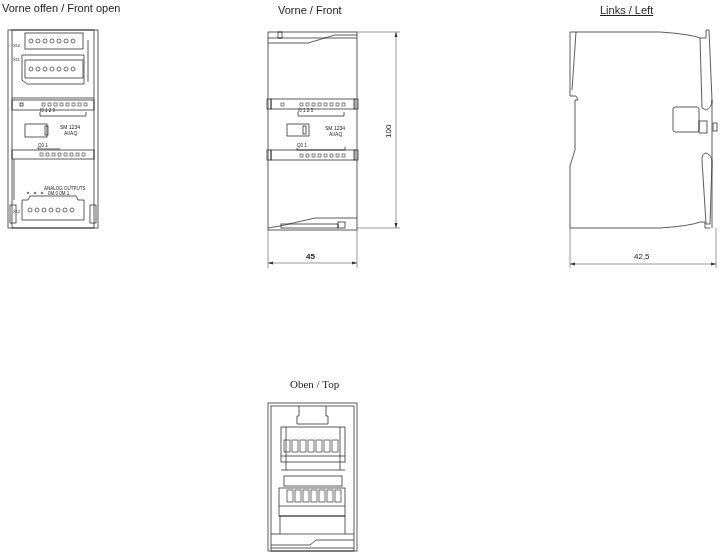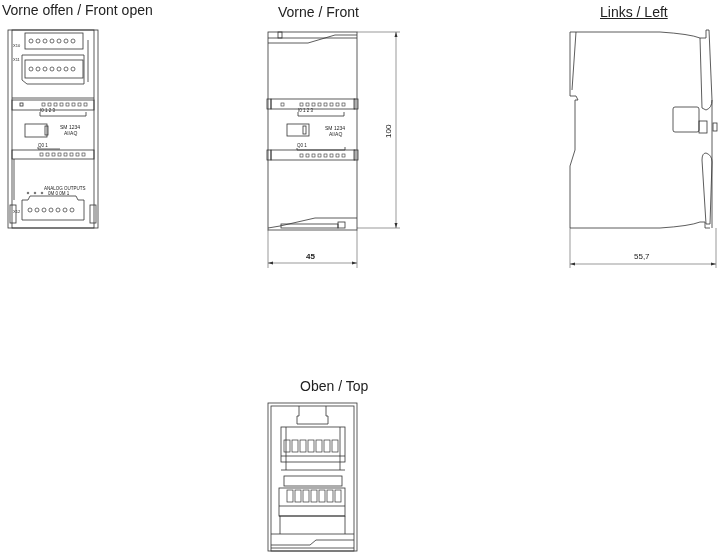--- a/index.html
+++ b/index.html
@@ -1,29 +1,29 @@
 <!DOCTYPE html>
 <html><head>
 <meta charset="utf-8">
 <style>
   html, body { margin: 0; padding: 0; background: #ffffff; }
   body { width: 720px; height: 552px; position: relative; overflow: hidden;
          font-family: "Liberation Sans", sans-serif; color: #222; }
-  .view-title { position: absolute; font-size: 14px; color: #222; white-space: nowrap; }
+  .view-title { position: absolute; font-size: 11px; color: #222; white-space: nowrap; }
   svg { position: absolute; left: 0; top: 0; }
   .dim { position: absolute; font-size: 8px; color: #222; }
   .dim.v { transform: rotate(-90deg); transform-origin: left top; }
 </style>
 </head>
 <body>
 
 <div class="view-title" style="left:2px; top:2px;">Vorne offen / Front open</div>
 <div class="view-title" style="left:278px; top:4px;">Vorne / Front</div>
 <div class="view-title" style="left:600px; top:4px;text-decoration:underline;">Links / Left</div>
-<div class="view-title" style="left:300px; top:378px;">Oben / Top</div>
+<div class="view-title" style="left:290px; top:378px;font-family:Liberation Serif, serif;">Oben / Top</div>
 
 <svg width="720" height="552" viewBox="0 0 720 552" fill="none" stroke="#333" stroke-width="0.8">
 
   <g>
     <rect x="8" y="30" width="90" height="198"></rect>
     <rect x="12" y="30" width="82" height="198"></rect>
 
     <rect x="25" y="33" width="58" height="16"></rect>
     <g stroke-width="0.7">
       <circle cx="31" cy="41" r="2"></circle>
@@ -220,13 +220,13 @@
 <div class="dim" style="left:297px; top:143px; font-size:4.5px;">Q0 1</div>
 <div class="dim" style="left:38px; top:143px; font-size:4.5px;">Q0 1</div>
 <div class="dim" style="left:44px; top:186px; font-size:4.5px;">ANALOG OUTPUTS</div>
 <div class="dim" style="left:48px; top:191px; font-size:4.5px;">0M  0 0M  1</div>
 <div class="dim" style="left:13px; top:43px; font-size:4px;">X10</div>
 <div class="dim" style="left:13px; top:57px; font-size:4px;">X11</div>
 <div class="dim" style="left:13px; top:209px; font-size:4px;">X12</div>
 
 <div class="dim" style="left:306px; top:252px;font-weight:bold;">45</div>
 <div class="dim v" style="left:384px; top:138px;">100</div>
-<div class="dim" style="left:634px; top:252px;">55,7</div>
+<div class="dim" style="left:634px; top:252px;">42,5</div>
 
 </body></html>

